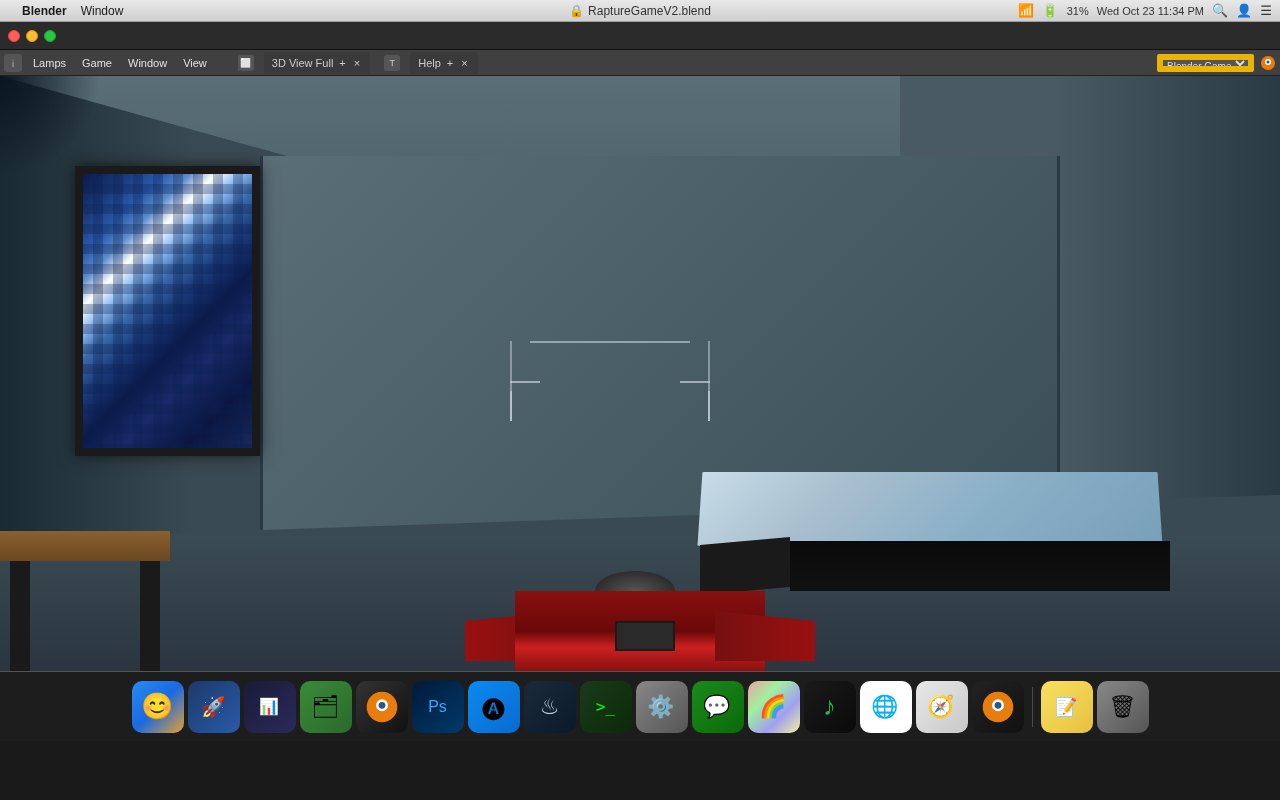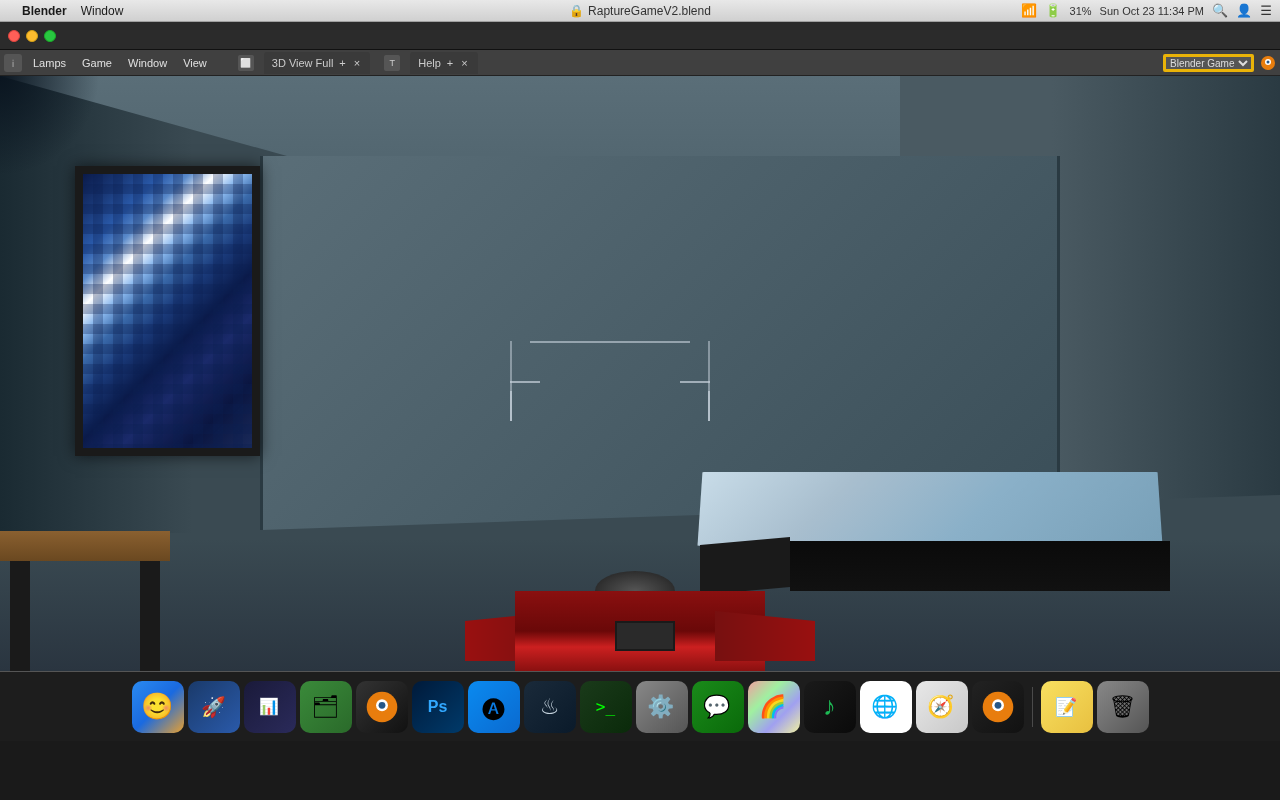--- a/index.html
+++ b/index.html
@@ -447,21 +447,21 @@
       cursor: pointer;
       font-size: 26px;
       position: relative;
       flex-shrink: 0;
     }
     .dock-finder { background: linear-gradient(135deg, #2a8af0 0%, #1a6ae0 50%, #e8a030 100%); }
     .dock-launchpad { background: linear-gradient(135deg, #1a3a6a 0%, #2a5aaa 100%); font-size: 20px; }
     .dock-ac { background: linear-gradient(135deg, #1a1a3a 0%, #2a2a5a 100%); }
     .dock-finder2 { background: linear-gradient(135deg, #3a8a3a 0%, #2a6a2a 100%); }
     .dock-blender { background: linear-gradient(135deg, #333 0%, #111 100%); }
-    .dock-ps { background: linear-gradient(135deg, #001a3a 0%, #003a6a 100%); color: #31a8ff; font-size: 16px; font-weight: bold; }
+    .dock-ps { background: linear-gradient(135deg, #001a3a 0%, #003a6a 100%); color: #31a8ff; font-size: 16px; font-weight: normal; }
     .dock-appstore { background: linear-gradient(135deg, #0a8af0 0%, #0a6ad0 100%); }
     .dock-steam { background: linear-gradient(135deg, #1a2a3a 0%, #0a1a2a 100%); }
     .dock-terminal { background: linear-gradient(135deg, #1a3a1a 0%, #0a2a0a 100%); color: #00ff00; font-size: 16px; font-family: monospace; }
     .dock-prefs { background: linear-gradient(135deg, #888 0%, #555 100%); }
     .dock-messages { background: linear-gradient(135deg, #1a8a1a 0%, #0a6a0a 100%); }
     .dock-photos { background: linear-gradient(135deg, #f0a0a0 0%, #a0f0a0 33%, #a0a0f0 66%, #f0f0a0 100%); }
     .dock-spotify { background: linear-gradient(135deg, #1a1a1a 0%, #0a0a0a 100%); color: #1db954; }
     .dock-chrome { background: #fff; font-size: 22px; }
     .dock-safari { background: linear-gradient(135deg, #e8e8e8 0%, #c8c8c8 100%); }
     .dock-blender2 { background: linear-gradient(135deg, #222 0%, #111 100%); }
@@ -485,21 +485,21 @@
     <span class="mac-menu-item">Window</span>
   </div>
   <div class="title-center">
     <span>🔒</span>
     <span>RaptureGameV2.blend</span>
   </div>
   <div class="right-controls">
     <span class="status-icon">📶</span>
     <span class="status-icon">🔋</span>
     <span>31%</span>
-    <span>Sun Oct 23  11:34 PM</span>
+    <span>Wed Oct 23  11:34 PM</span>
     <span class="status-icon">🔍</span>
     <span class="status-icon">👤</span>
     <span class="status-icon">☰</span>
   </div>
 </div>
 
 <div class="window-chrome">
   <div class="traffic-light tl-red"></div>
   <div class="traffic-light tl-yellow"></div>
   <div class="traffic-light tl-green"></div>
@@ -526,21 +526,21 @@
 
     <div class="blender-area-icon">T</div>
     <div class="blender-area-tab">
       <span>Help</span>
       <span class="tab-plus">+</span>
       <span class="tab-x">×</span>
     </div>
   </div>
 
   <div class="blender-menu-right">
-    <select style="background:#555;color:#ddd;border:3px solid #eab308;font-size:10px;height:18px;border-radius:2px;">
+    <select style="background:#555;color:#ddd;border:6px solid #eab308;font-size:10px;height:18px;border-radius:2px;">
       <option>Blender Game</option>
     </select>
 
     <svg class="blender-logo" viewBox="0 0 16 16" xmlns="http://www.w3.org/2000/svg">
       <circle cx="8" cy="8" r="7" fill="#e87d0d"></circle>
       <circle cx="8" cy="7" r="3" fill="white"></circle>
       <circle cx="8" cy="7" r="1.5" fill="#265787"></circle>
     </svg>
   </div>
 </div>

